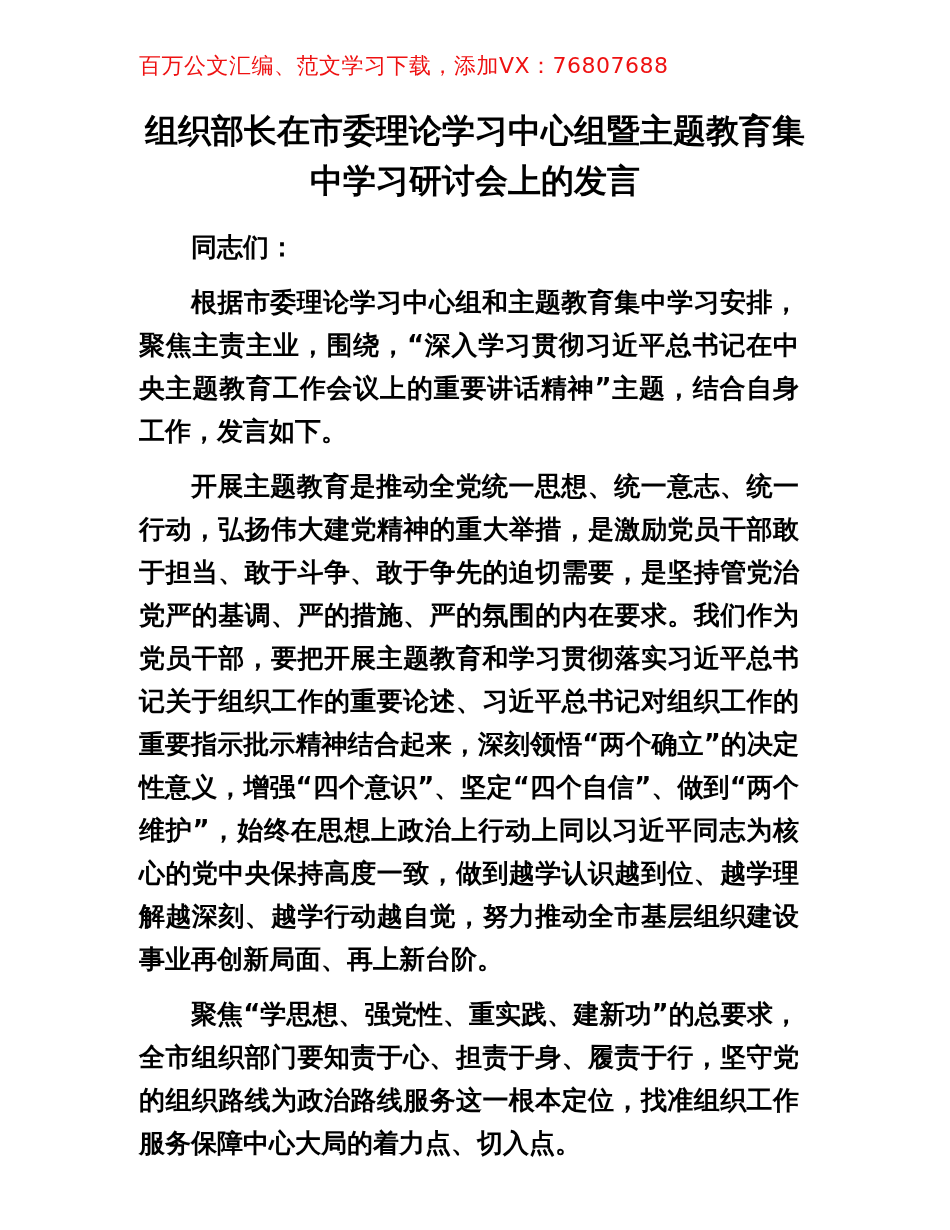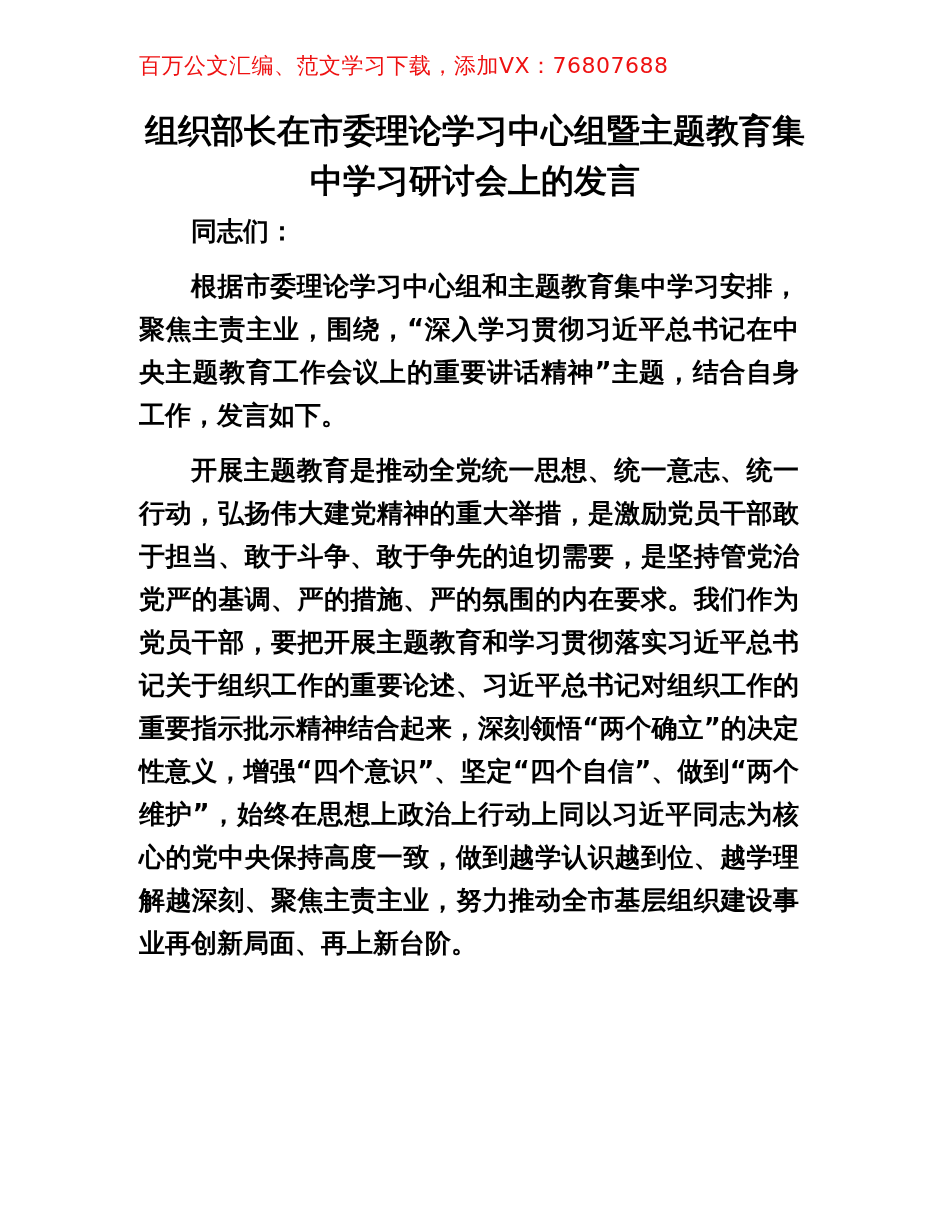--- a/index.html
+++ b/index.html
@@ -29,21 +29,21 @@
     line-height: 28px;
     font-weight: normal;
     color: #ee1111;
     letter-spacing: 0.5px;
   }
   .doc {
     width: 672px;
     margin: 0 auto;
   }
   .doc-title {
-    margin: 26px 0 4px 0;
+    margin: 26px 0 20px 0;
     font-size: 33px;
     line-height: 50px;
     font-weight: bold;
     text-align: center;
     color: #000000;
   }
   .doc-body p {
     margin: 0 12px 12px 0;
     font-size: 26px;
     line-height: 43px;
@@ -62,18 +62,19 @@
 
   <div class="header-note">百万公文汇编、范文学习下载，添加VX：76807688</div>
 
   <div class="doc">
 
     <div class="doc-title">组织部长在市委理论学习中心组暨主题教育集中学习研讨会上的发言</div>
 
     <div class="doc-body">
       <p>同志们：</p>
       <p>根据市委理论学习中心组和主题教育集中学习安排，聚焦主责主业，围绕，“深入学习贯彻习近平总书记在中央主题教育工作会议上的重要讲话精神”主题，结合自身工作，发言如下。</p>
-      <p>开展主题教育是推动全党统一思想、统一意志、统一行动，弘扬伟大建党精神的重大举措，是激励党员干部敢于担当、敢于斗争、敢于争先的迫切需要，是坚持管党治党严的基调、严的措施、严的氛围的内在要求。我们作为党员干部，要把开展主题教育和学习贯彻落实习近平总书记关于组织工作的重要论述、习近平总书记对组织工作的重要指示批示精神结合起来，深刻领悟“两个确立”的决定性意义，增强“四个意识”、坚定“四个自信”、做到“两个维护”，始终在思想上政治上行动上同以习近平同志为核心的党中央保持高度一致，做到越学认识越到位、越学理解越深刻、聚焦主责主业，努力推动全市基层组织建设事业再创新局面、再上新台阶。</p>
+      <p>开展主题教育是推动全党统一思想、统一意志、统一行动，弘扬伟大建党精神的重大举措，是激励党员干部敢于担当、敢于斗争、敢于争先的迫切需要，是坚持管党治党严的基调、严的措施、严的氛围的内在要求。我们作为党员干部，要把开展主题教育和学习贯彻落实习近平总书记关于组织工作的重要论述、习近平总书记对组织工作的重要指示批示精神结合起来，深刻领悟“两个确立”的决定性意义，增强“四个意识”、坚定“四个自信”、做到“两个维护”，始终在思想上政治上行动上同以习近平同志为核心的党中央保持高度一致，做到越学认识越到位、越学理解越深刻、越学行动越自觉，努力推动全市基层组织建设事业再创新局面、再上新台阶。</p>
+      <p>聚焦“学思想、强党性、重实践、建新功”的总要求，全市组织部门要知责于心、担责于身、履责于行，坚守党的组织路线为政治路线服务这一根本定位，找准组织工作服务保障中心大局的着力点、切入点。</p>
     </div>
 
   </div>
 
 </div>
 
 </body></html>

